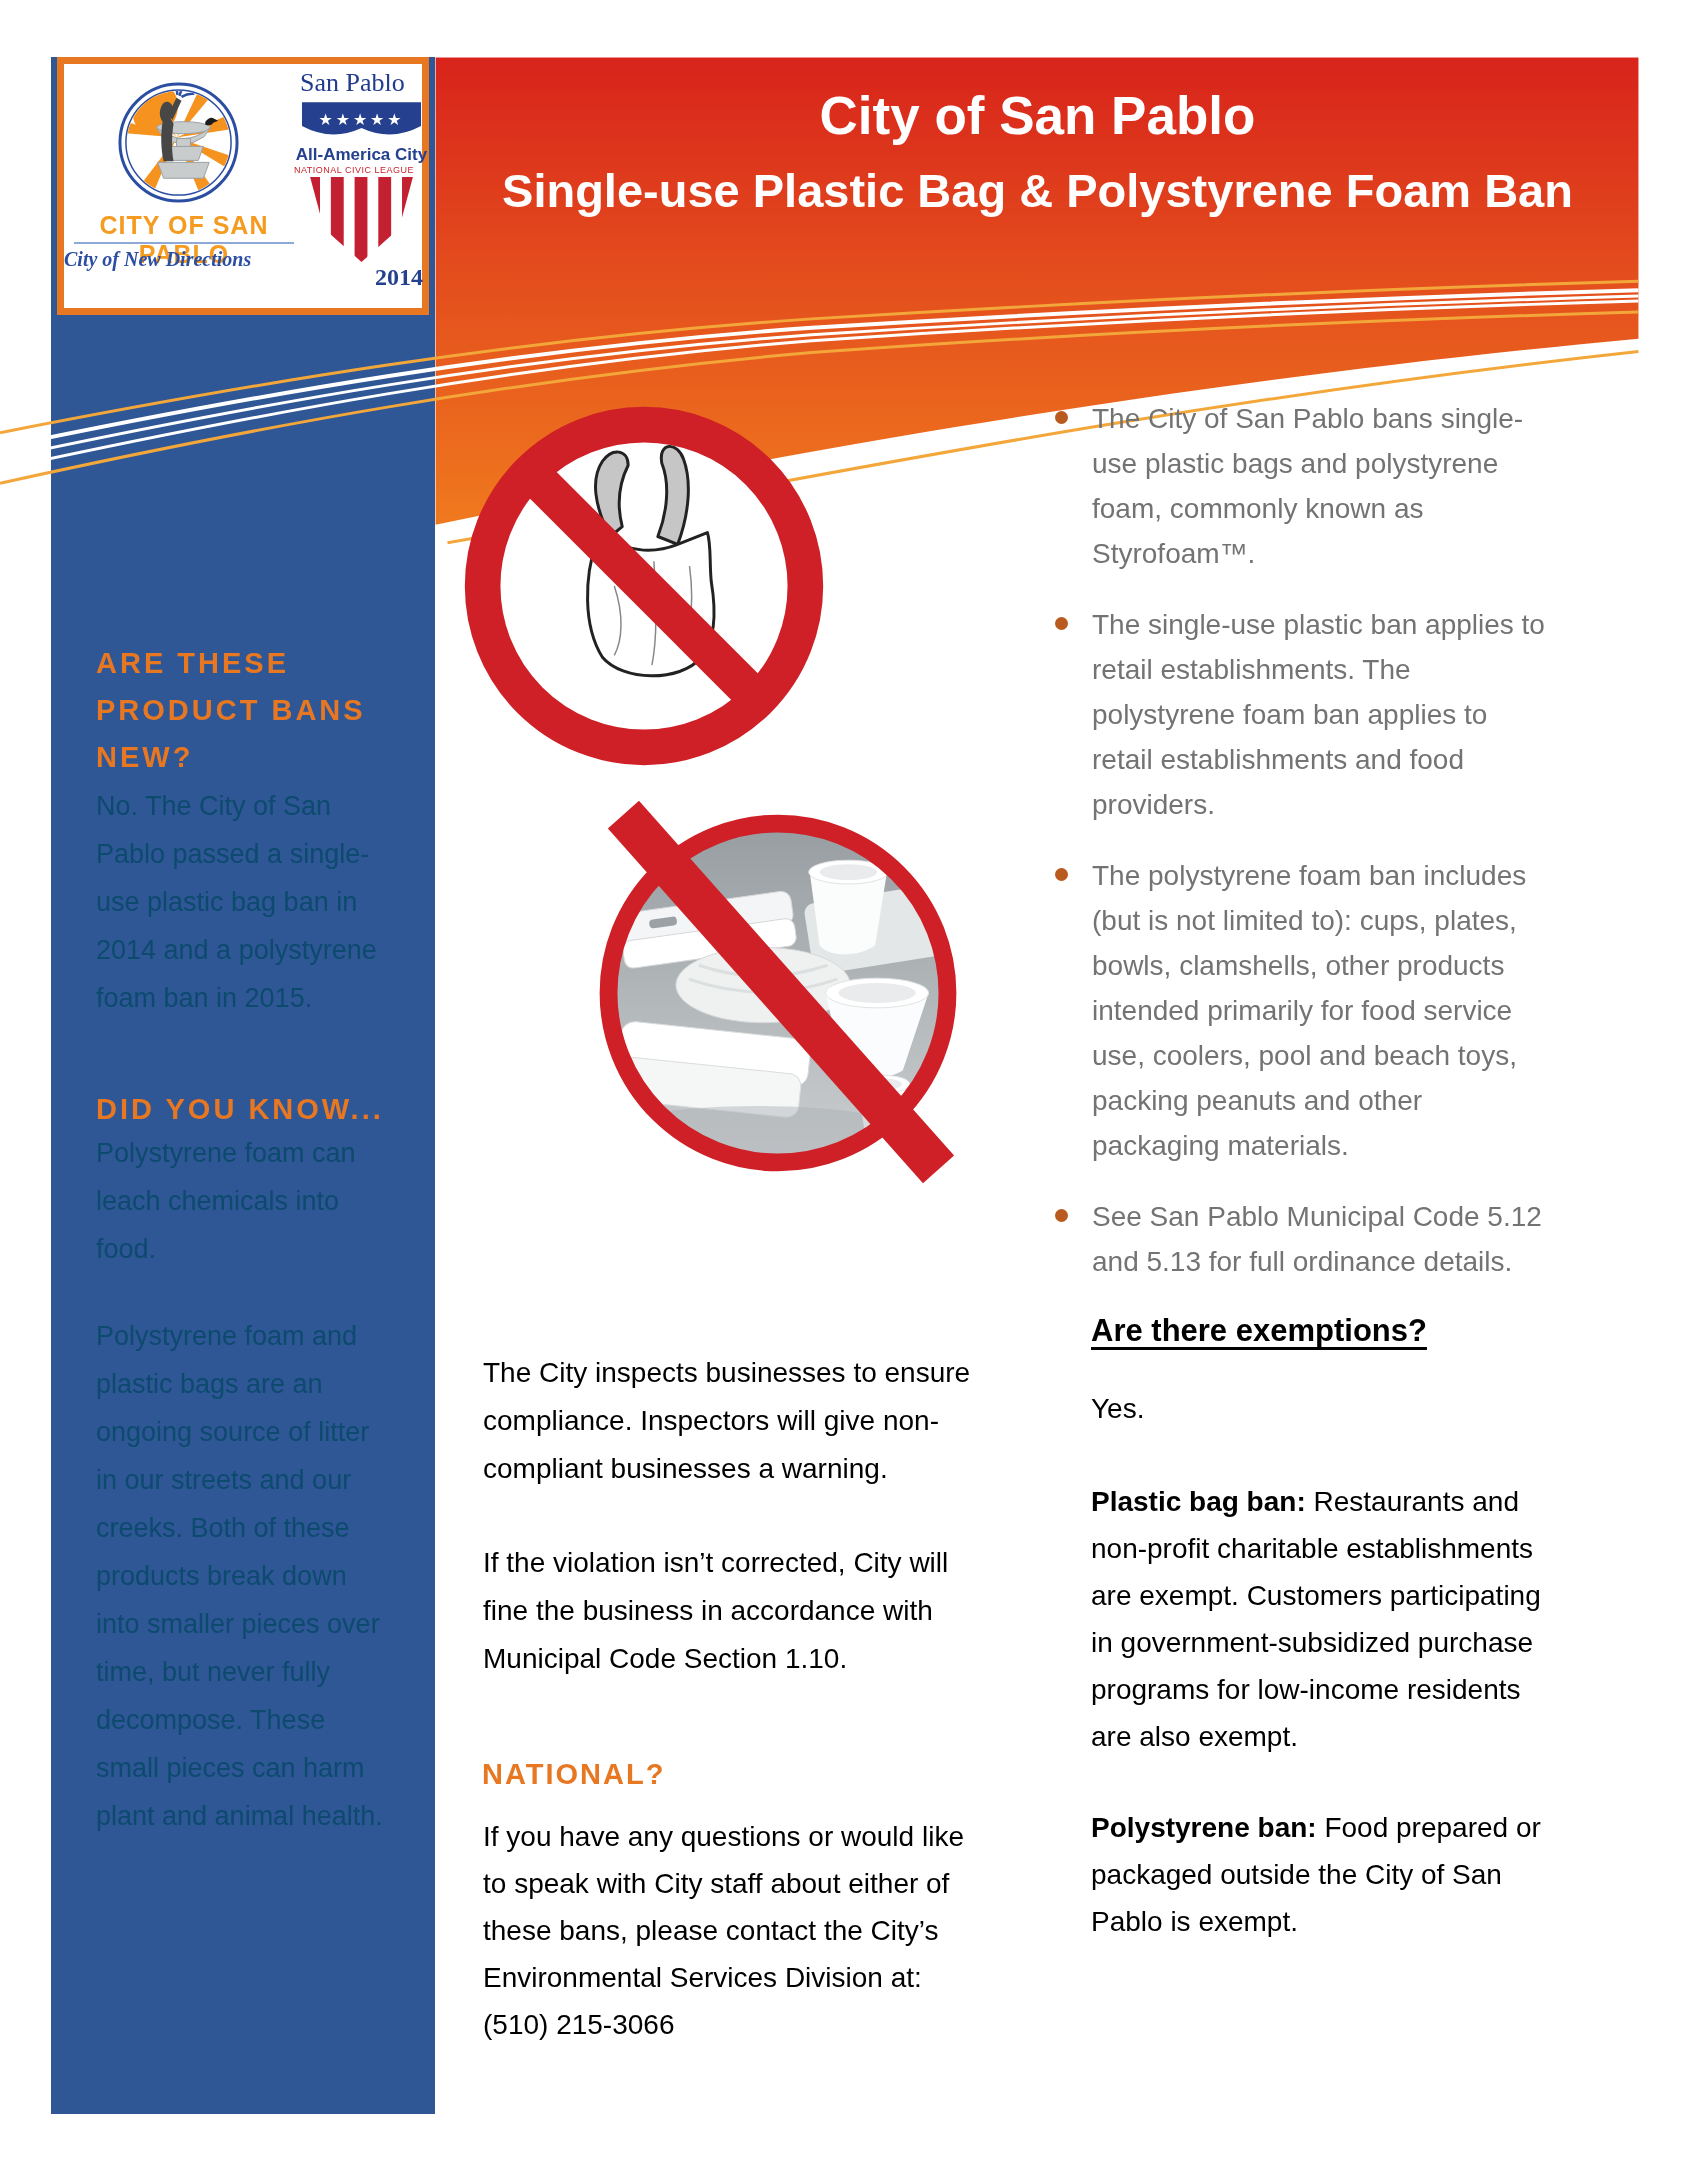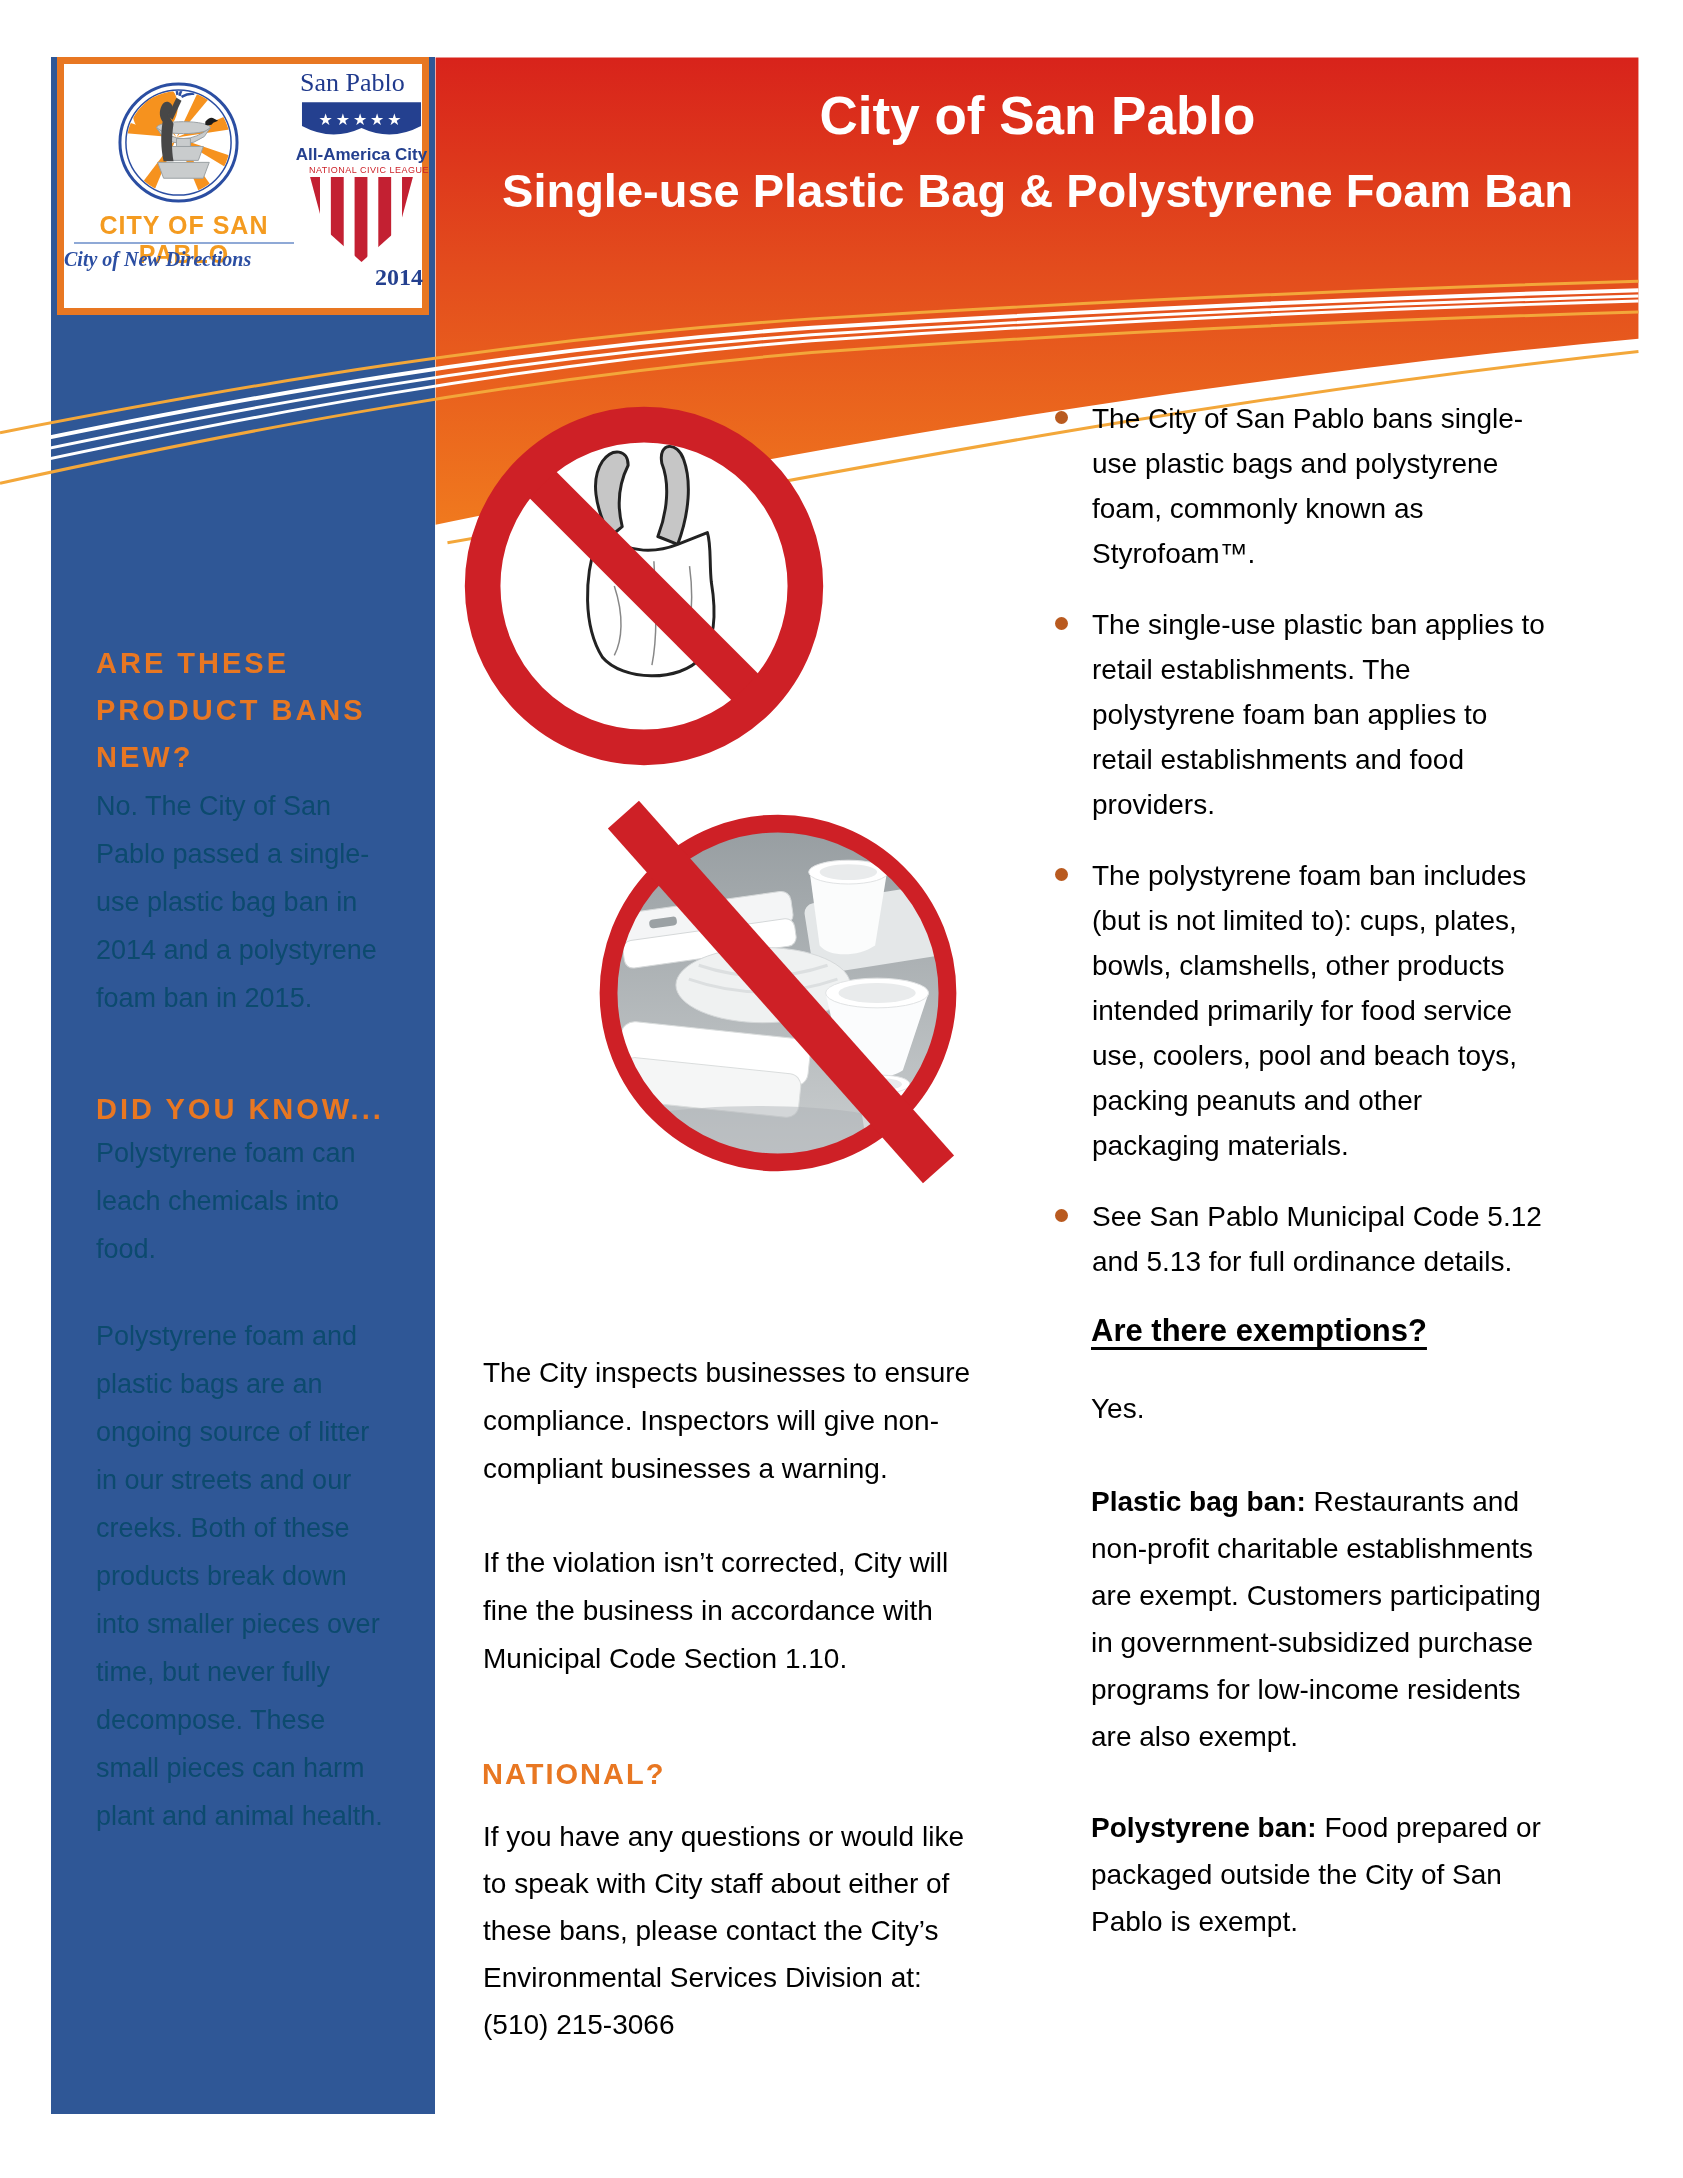--- a/index.html
+++ b/index.html
@@ -22,40 +22,40 @@
   .seal-svg{left:50px;top:16px;width:129px;height:129px;}
   .city-line{left:0;top:147px;width:240px;text-align:center;color:#f49b20;font-weight:700;
              font-size:25px;letter-spacing:1px;}
   .seal-rule{left:10px;top:178px;width:220px;height:2px;background:#8fa9d6;}
   .tagline{left:0;top:184px;width:240px;color:#2b4ea2;
            font-family:"Liberation Serif",serif;font-style:italic;font-weight:700;font-size:20px;}
   .aac-top{left:236px;top:4px;width:123px;text-align:left;color:#203a8d;
            font-family:"Liberation Serif",serif;font-size:26px;}
   .aac-banner{left:236px;top:38px;width:123px;height:42px;}
   .aac-title{left:230px;top:81px;width:135px;text-align:center;color:#24408f;font-weight:700;font-size:17px;}
-  .aac-sub{left:230px;top:101px;width:135px;text-align:right;color:#cc2128;font-size:9px;letter-spacing:0.5px;}
+  .aac-sub{left:230px;top:101px;width:135px;text-align:left;color:#cc2128;font-size:9px;letter-spacing:0.5px;}
   .aac-shield{left:242px;top:113px;width:111px;height:85px;}
   .aac-year{left:236px;top:200px;width:123px;text-align:right;color:#24408f;
             font-family:"Liberation Serif",serif;font-weight:700;font-size:24px;}
   
   .bag-sign{left:446px;top:388px;width:396px;height:396px;}
   .foam-sign{left:560px;top:775px;width:436px;height:436px;}
   
   .section-head{font-size:31px;font-weight:700;color:#000;text-decoration:underline;
                 text-decoration-thickness:2.5px;text-underline-offset:6px;}
   .mid-col{left:482px;top:1313px;width:554px;color:#000;}
   .mid-col p{margin:1px;white-space:pre-line;font-size:28px;line-height:48px;}
   .mid-p1{margin-top:36px !important;}
   .mid-p2{margin-top:46px !important;}
   .q-head{margin-top:75px;color:#e87722;font-weight:700;font-size:29px;letter-spacing:2px;}
   .q-body{margin-top:22px !important;line-height:47px !important;}
   .bullets{left:1055px;top:396px;width:574px;}
   .bullet{display:flex;margin-bottom:26px;}
   .bullet .dot{flex:none;width:13px;height:13px;border-radius:50%;background:#b95a1f;margin:15px 24px 0 0;}
-  .bullet .btxt{white-space:pre-line;font-size:28px;line-height:45px;color:#000000;}
+  .bullet .btxt{white-space:pre-line;font-size:28px;line-height:45px;color:#737373;}
   .exemptions{left:1091px;top:1313px;width:554px;color:#000;}
   .exemptions p{margin:0;white-space:pre-line;font-size:28px;line-height:47px;}
   .ex-yes{margin-top:36px !important;}
   .ex-bag{margin-top:46px !important;}
   .ex-poly{margin-top:44px !important;}
   b.lead{font-weight:700;}
 </style>
 </head>
 <body>
 

